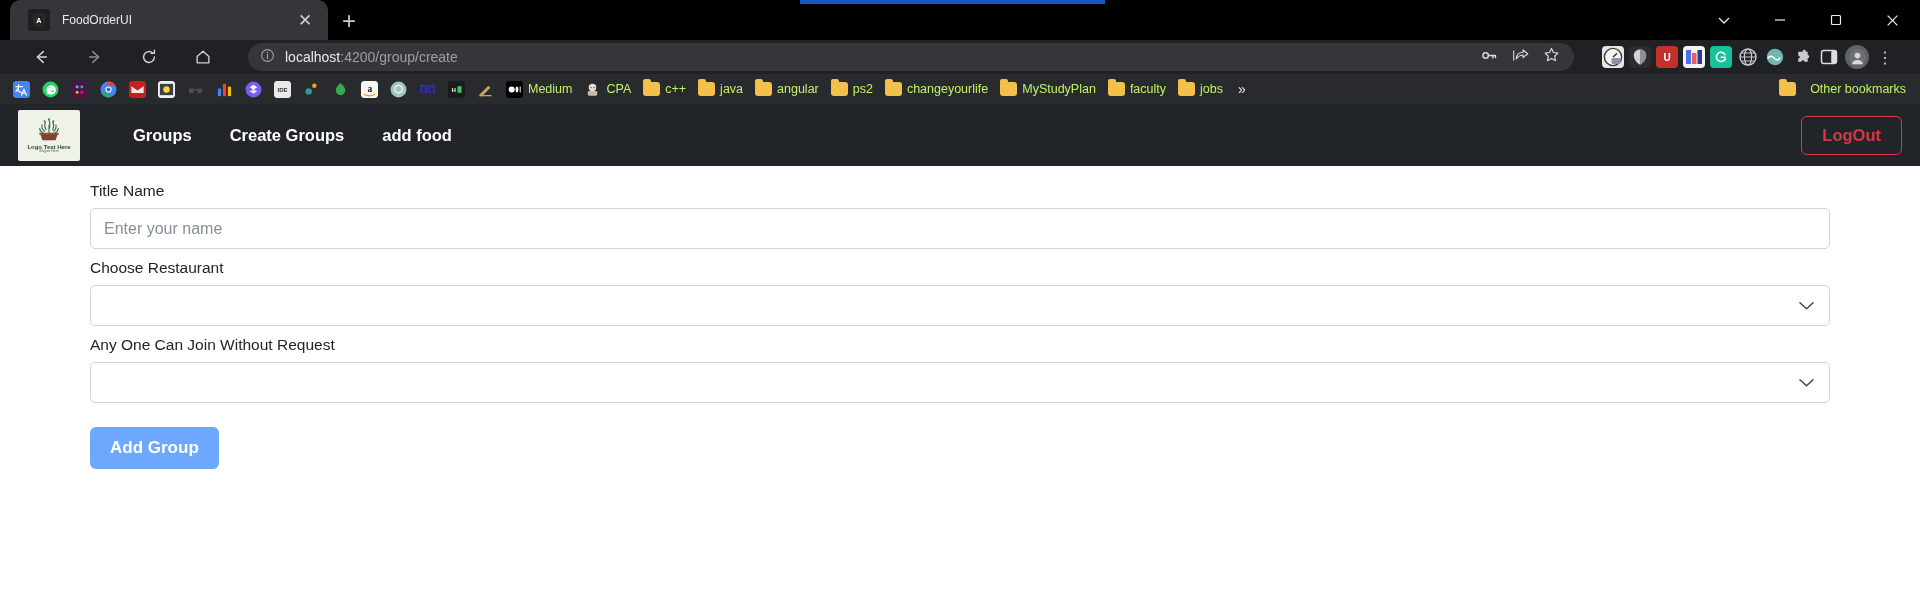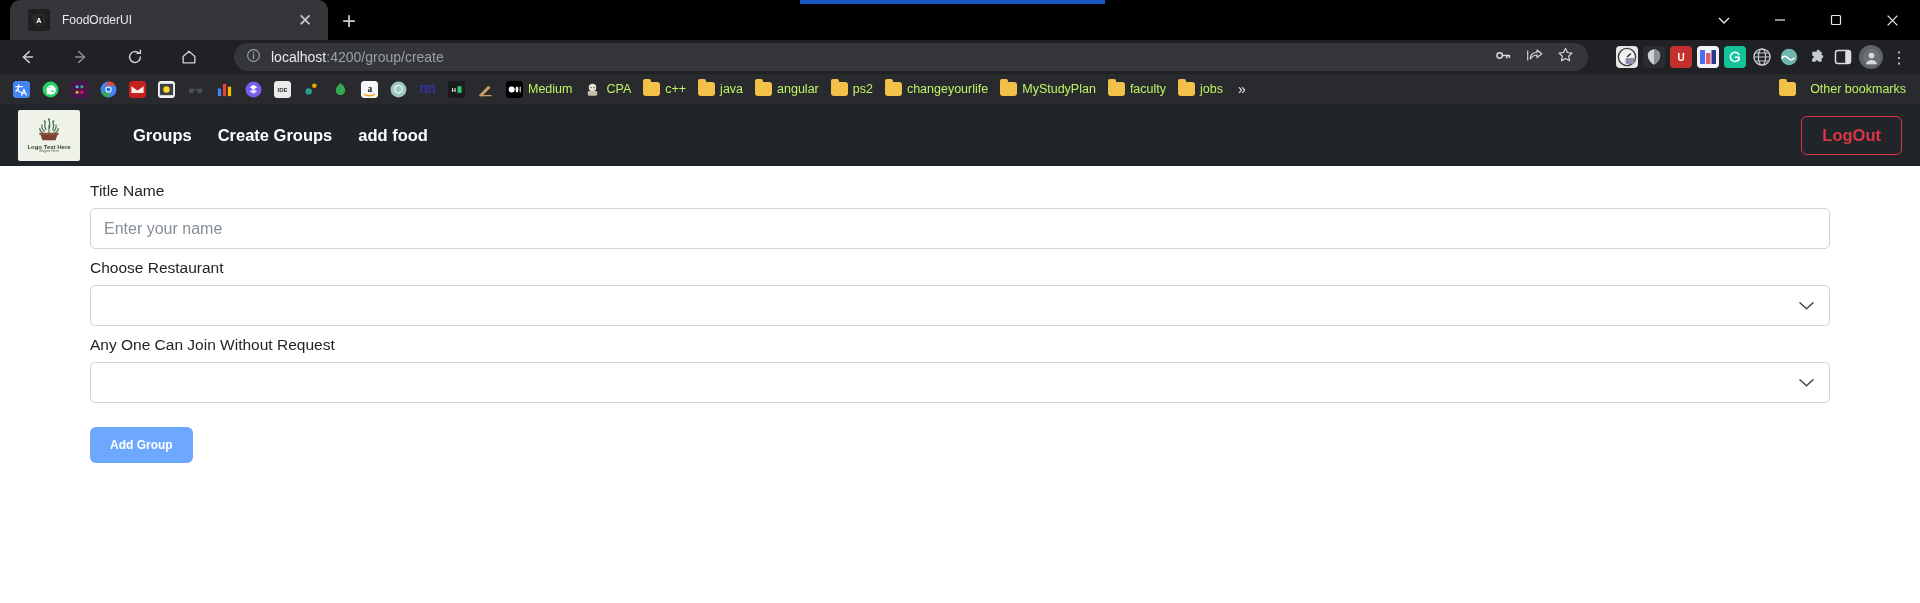--- a/index.html
+++ b/index.html
@@ -38,21 +38,21 @@
   }
   .win-controls {
     margin-left:auto; display:flex; align-items:center; height:40px; gap:0;
   }
   .win-btn { width:56px; height:40px; display:flex; align-items:center; justify-content:center; color:#e8eaed; font-size:15px; }
   .win-btn.close { font-size:19px; }
 
   
   .navbar-row {
     height: 34px; flex:0 0 34px; background:#202124; display:flex; align-items:center;
-    padding: 0 10px; gap: 20px;
+    padding: 0 24px; gap: 20px;
   }
   .nav-icon {
     width:34px;height:30px;display:flex;align-items:center;justify-content:center;
     color:#cfd2d6;flex:0 0 34px;
   }
   .omnibox {
     flex:1; height:28px; background:#35363a; border-radius:15px; display:flex;
     align-items:center; padding:0 10px 0 12px; margin:0 8px; gap:10px; min-width:0;
   }
   .omnibox-url { font-size:14px; color:#9aa0a6; white-space:nowrap; }
@@ -87,21 +87,21 @@
   .app-nav {
     height:62px; flex:0 0 62px; background:#212529; display:flex; align-items:center;
     padding:0 18px; gap:0;
   }
   .logo {
     width:62px;height:51px;background:#eef2e9;border-radius:2px;display:flex;
     flex-direction:column;align-items:center;justify-content:center;overflow:hidden; flex:0 0 62px;
   }
   .logo-text { font-size:6px; color:#2f4a2f; font-weight:bold; line-height:1; margin-top:1px;}
   .logo-sub { font-size:3.6px; color:#5a6b50; font-style:italic; line-height:1; }
-  .app-links { display:flex; align-items:center; gap:0; margin-left:40px; }
+  .app-links { display:flex; align-items:center; gap:12px; margin-left:40px; }
   .app-link {
     color:#fff; font-size:16.5px; font-weight:bold; padding:6px 13px; white-space:nowrap;
   }
   .logout-btn {
     margin-left:auto; color:#dc3545; background:transparent; border:1px solid #dc3545;
     border-radius:6px; padding:9px 20px; font-size:16.5px; font-weight:bold; cursor:pointer;
     font-family:"Liberation Sans", sans-serif;
   }
 
   
@@ -114,21 +114,21 @@
     font-family:"Liberation Sans", sans-serif;
   }
   .ctrl::placeholder { color:#868e96; }
   .select-wrap { position:relative; }
   .select-wrap .chev {
     position:absolute; right:16px; top:50%; transform:translateY(-50%);
     pointer-events:none; color:#444;
   }
   .add-btn {
     margin-top:14px; background:#6ea8fe; color:#fff; border:none; border-radius:6px;
-    padding:11px 20px; font-size:12px; font-weight:bold; cursor:pointer;
+    padding:11px 20px; font-size:17px; font-weight:bold; cursor:pointer;
     font-family:"Liberation Sans", sans-serif;
   }
 </style>
 </head>
 <body>
 
 <div class="browser">
 
   <div class="tabstrip">
     <div class="tabstrip-accent"></div>

